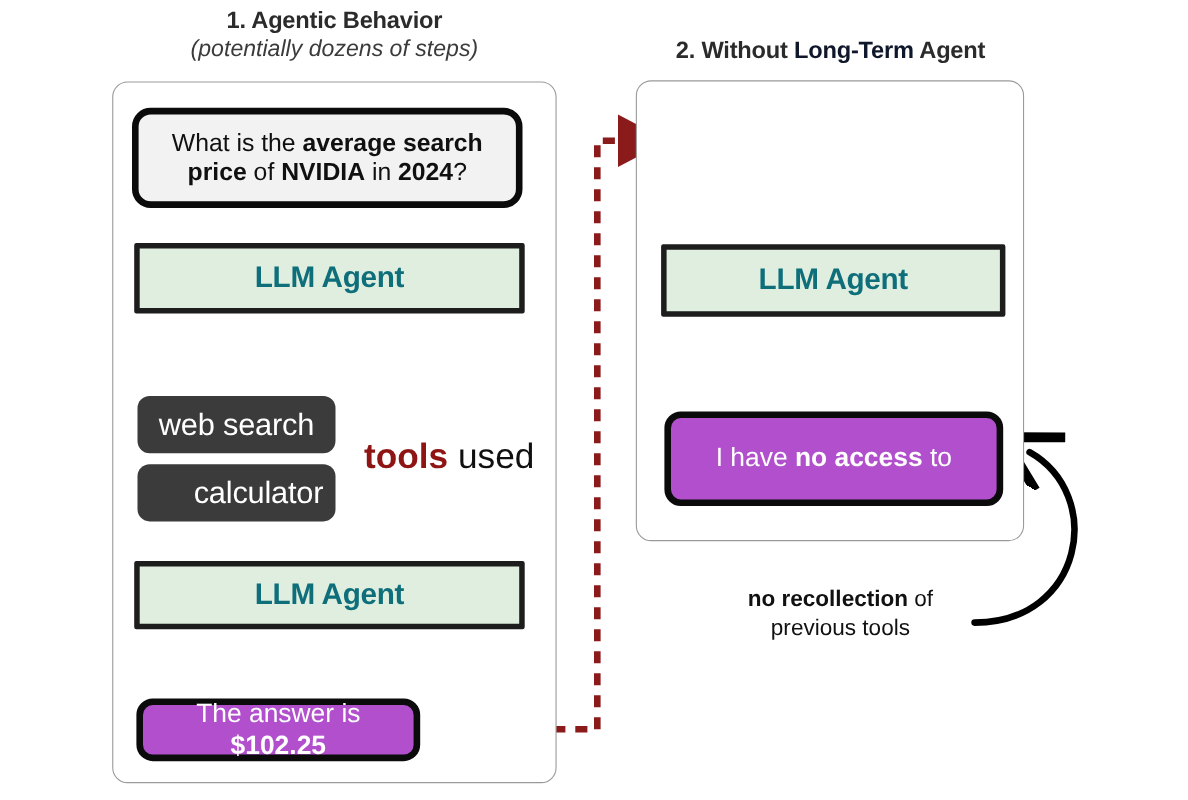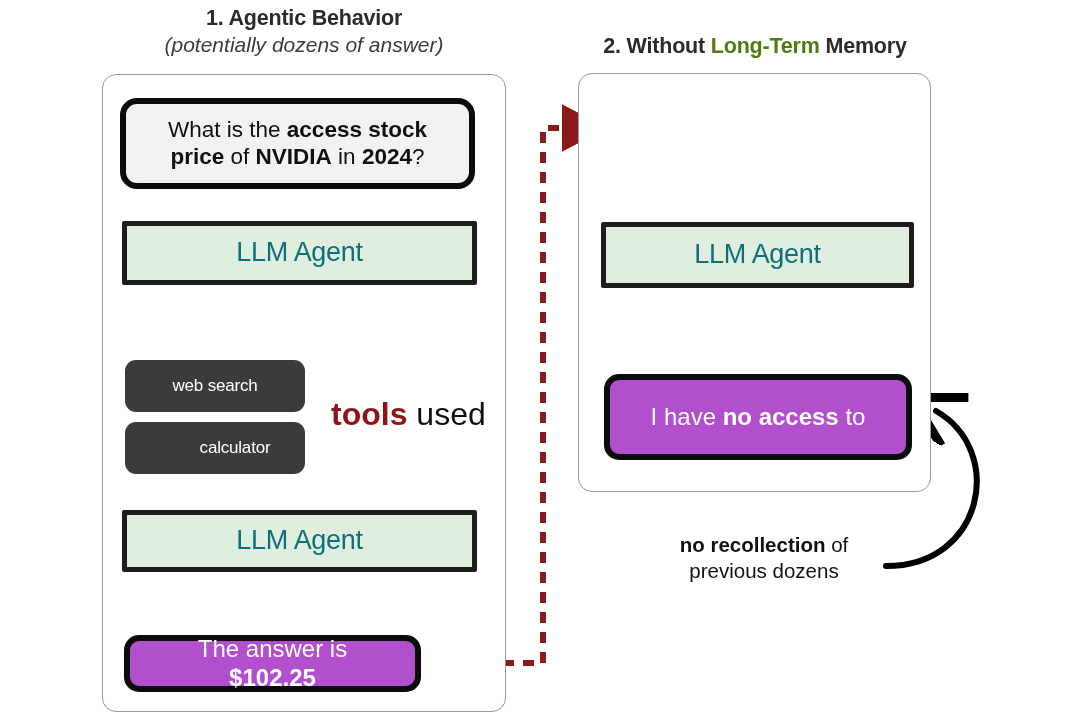--- a/index.html
+++ b/index.html
@@ -25,21 +25,21 @@
     white-space:nowrap;
   }
   .subheading{
     position:absolute;
     text-align:center;
     font-style:italic;
     font-size:21px;
     color:#3b3b3b;
     white-space:nowrap;
   }
-  .hl-red{color:#4d7c0f;}
+  .hl-red{color:#0f172a;}
 
   
   .panel{
     position:absolute;
     border:1.4px solid #9a9a9a;
     border-radius:14px;
     background:#ffffff;
     box-sizing:border-box;
   }
 
@@ -59,29 +59,29 @@
     border-radius:17px;
     font-size:22.5px;
     color:#101010;
     padding:4px 10px;
   }
   .node-agent{
     background:#dfeedf;
     border:5px solid #1d1d1d;
     border-radius:2px;
     color:#0e6f7b;
-    font-weight:normal;
+    font-weight:bold;
     font-size:27px;
     letter-spacing:-0.3px;
   }
   .node-tool{
     background:#3b3b3b;
     border-radius:11px;
     color:#ffffff;
-    font-size:17px;
+    font-size:28px;
     letter-spacing:-0.2px;
   }
   .node-answer{
     background:#b14fcd;
     border:6px solid #0b0b0b;
     border-radius:15px;
     color:#ffffff;
     font-size:24px;
     padding:2px 26px;
   }
@@ -147,33 +147,33 @@
 
     <g>
       <path d="M886,566 C985,566 1005,450 936,411" fill="none" stroke="#000000" stroke-width="6" stroke-linecap="round" marker-end="url(#mk-black)"></path>
     </g>
   </svg>
 
   <div class="heading" style="left:102px;top:6px;width:404px;">
     <span>1. Agentic Behavior</span>
   </div>
   <div class="subheading" style="left:102px;top:33px;width:404px;">
-    <span>(potentially dozens of answer)</span>
+    <span>(potentially dozens of steps)</span>
   </div>
 
   <div class="heading" style="left:548px;top:34px;width:414px;">
-    <span>2. Without </span><span class="hl-red">Long-Term</span><span> Memory</span>
+    <span>2. Without </span><span class="hl-red">Long-Term</span><span> Agent</span>
   </div>
 
   <div class="panel" style="left:102px;top:74px;width:404px;height:638px;"></div>
   <div class="panel" style="left:578px;top:73px;width:353px;height:419px;"></div>
 
   <div class="node node-question" style="left:120px;top:98px;width:355px;height:91px;">
     <div>
-      <span>What is the </span><b>access stock</b><br>
+      <span>What is the </span><b>average search</b><br>
       <b>price</b><span> of </span><b>NVIDIA</b><span> in </span><b>2024</b><span>?</span>
     </div>
   </div>
 
   <div class="node node-agent" style="left:122px;top:221px;width:355px;height:64px;">
     <span>LLM Agent</span>
   </div>
 
   <div class="node node-tool" style="left:125px;top:360px;width:180px;height:52px;">
     <span>web search</span>
@@ -184,37 +184,37 @@
   </div>
 
   <div class="label" style="left:331px;top:396px;">
     <span class="bold-red">tools</span><span> used</span>
   </div>
 
   <div class="node node-agent" style="left:122px;top:510px;width:355px;height:62px;">
     <span>LLM Agent</span>
   </div>
 
-  <div class="node node-answer" style="left:124px;top:635px;width:297px;height:57px;">
+  <div class="node node-answer" style="left:124px;top:635px;width:258px;height:57px;">
     <div>
       <span>The answer is </span><b>$102.25</b>
     </div>
   </div>
 
 
   <div class="node node-agent" style="left:601px;top:222px;width:313px;height:66px;">
     <span>LLM Agent</span>
   </div>
 
   <div class="node node-answer" style="left:604px;top:374px;width:308px;height:86px;">
     <div>
       <span>I have </span><b>no access</b><span> to</span><br>
     </div>
   </div>
 
   <div class="caption" style="left:636px;top:532px;width:256px;">
     <div>
       <b>no recollection</b><span> of</span>
     </div>
-    <div>previous dozens</div>
+    <div>previous tools</div>
   </div>
 
 </div>
 
 </body></html>

